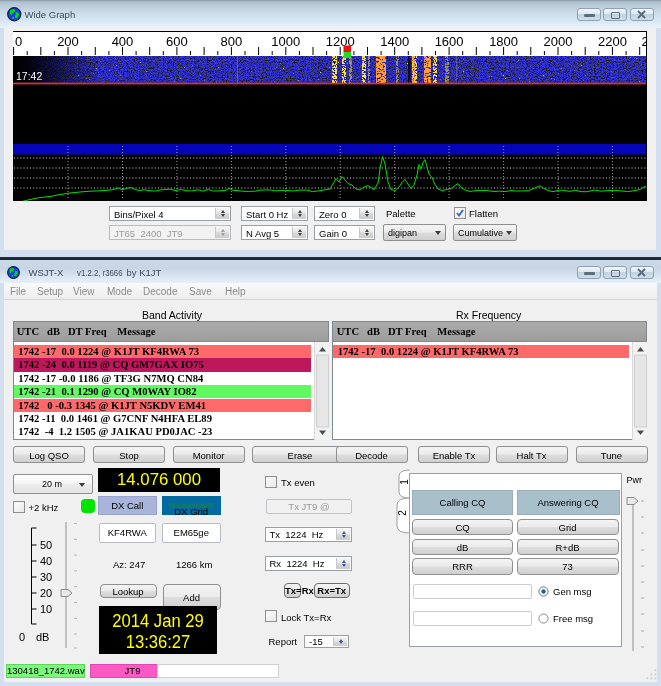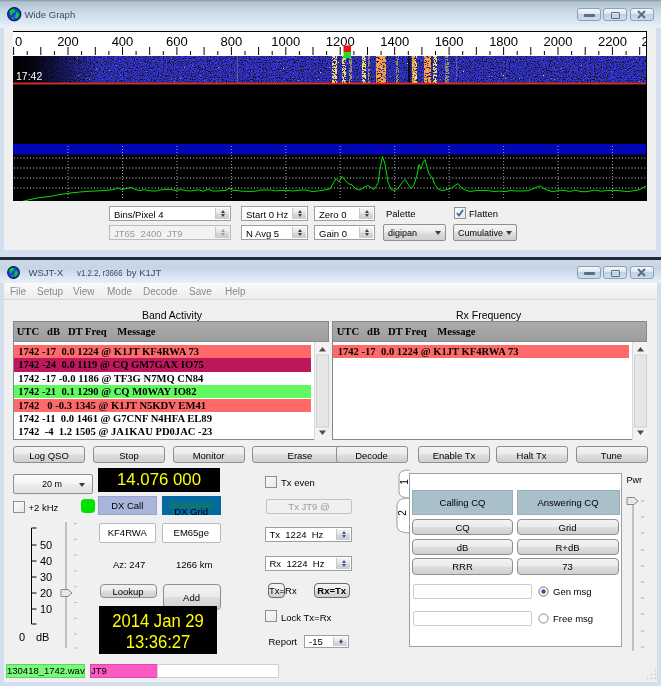--- a/index.html
+++ b/index.html
@@ -413,21 +413,21 @@
         <i class="darr"></i>
       </span>
     </div>
  <div class="spin blu" style="left:264.5px;top:300.5px;width:87.5px;height:15px">
       <span class="txt">Rx  1224  Hz</span>
       <span class="arr">
         <i class="uarr"></i>
         <i class="darr"></i>
       </span>
     </div>
- <div class="btn7" style="left:268px;top:327.5px;width:17px;height:15.5px;border-radius:4px;border-color:#6a6a6a;font-weight:normal">
+ <div class="btn7" style="left:284px;top:327.5px;width:17px;height:15.5px;border-radius:4px;border-color:#6a6a6a;font-weight:bold">
       <span>Tx=Rx</span>
     </div>
  <div class="btn7" style="left:313.5px;top:327.5px;width:36.5px;height:15.5px;border-radius:4px;border-color:#6a6a6a;font-weight:bold">
       <span>Rx=Tx</span>
     </div>
  <div class="cbx" style="left:265px;top:355px"></div>
  <div class="lbl" style="left:281px;top:356.5px">Lock Tx=Rx</div>
  <div class="lbl" style="left:268.5px;top:381px">Report</div>
  <div class="spin blu" style="left:304px;top:379.5px;width:45px;height:13.5px">
       <span class="txt">-15</span>
@@ -488,21 +488,21 @@
         <line x1="21" y1="89" x2="24" y2="89"></line>
         <line x1="21" y1="105" x2="24" y2="105"></line>
         <line x1="21" y1="121" x2="24" y2="121"></line>
         <line x1="21" y1="138" x2="24" y2="138"></line>
         <line x1="21" y1="154" x2="24" y2="154"></line>
       </g>
   <path d="M7 4.5 L14 4.5 L18 8 L14 11.5 L7 11.5 Z" stroke="#8a8a8a" style="fill:#e8e8e8"></path>
  </svg>
 
  <div class="abs" style="left:6px;top:409px;width:79px;height:13.5px;background:#7bf87b;border:1px solid #5cd65c;text-align:center;line-height:12.5px">130418_1742.wav</div>
- <div class="abs" style="left:90px;top:409px;width:85px;height:13.5px;background:#fb59c4;border:1px solid #e048ae;text-align:left;line-height:12.5px">JT9</div>
+ <div class="abs" style="left:90px;top:409px;width:85px;height:13.5px;background:#fb59c4;border:1px solid #e048ae;text-align:center;line-height:12.5px">JT9</div>
  <div class="abs" style="left:157px;top:409px;width:122px;height:13.5px;background:#fff;border:1px solid #d0d0d0"></div>
  <svg class="abs" style="left:645px;top:413px" width="13" height="13">
   <g fill="#c6cdd5">
         <rect x="9.5" y="9.5" width="1.8" height="1.8"></rect>
         <rect x="9.5" y="5.5" width="1.8" height="1.8"></rect>
         <rect x="5.5" y="9.5" width="1.8" height="1.8"></rect>
         <rect x="9.5" y="1.5" width="1.8" height="1.8"></rect>
         <rect x="5.5" y="5.5" width="1.8" height="1.8"></rect>
         <rect x="1.5" y="9.5" width="1.8" height="1.8"></rect>
       </g>

